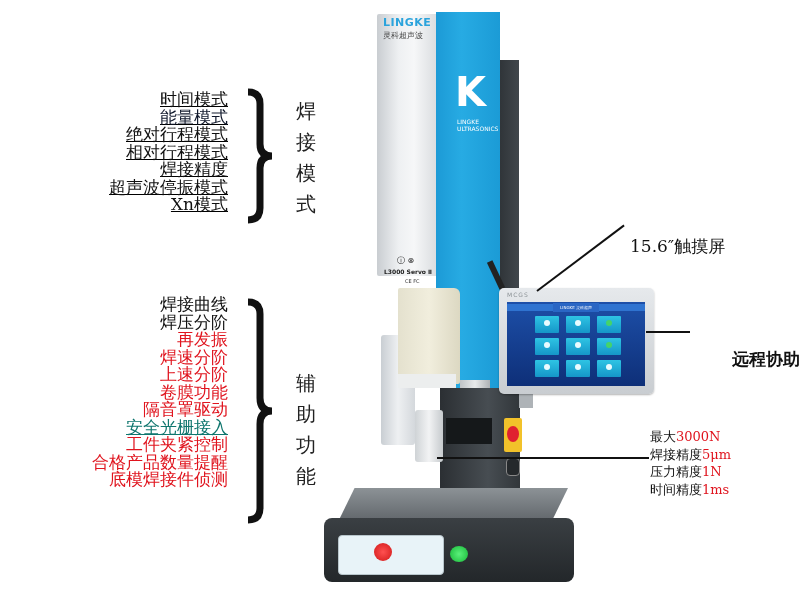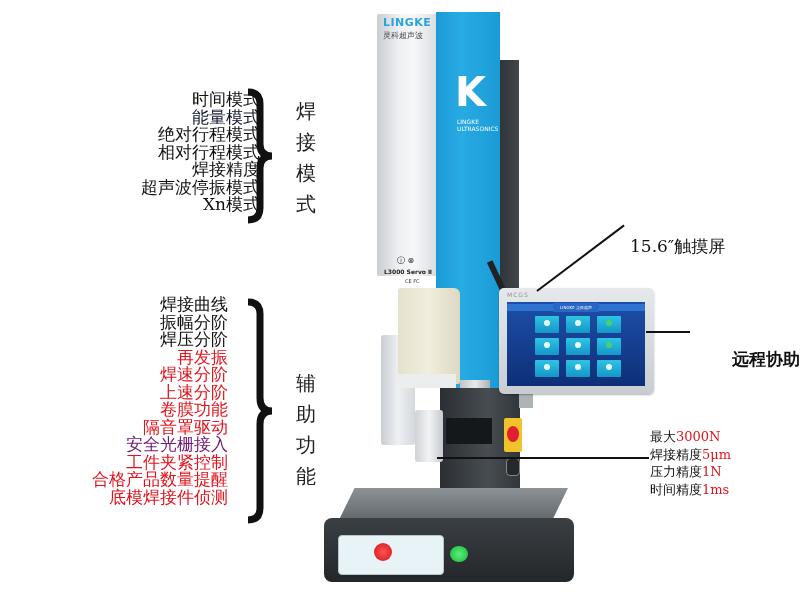--- a/index.html
+++ b/index.html
@@ -51,21 +51,21 @@
   .ts-title { position:absolute; left:46px; top:1px; width:46px; height:9px; background:#2a66c4; font-family:"DejaVu Sans",sans-serif; font-size:4px; color:#fff; text-align:center; line-height:9px; }
   .ts-grid { position:absolute; left:28px; top:14px; display:grid; grid-template-columns:repeat(3,24px); gap:5px 7px; }
   .ts-tile { width:24px; height:17px; background:linear-gradient(180deg,#2ec4e4,#1596c8); border-radius:1px; position:relative; }
   .ts-tile::after { content:""; position:absolute; left:9px; top:4px; width:6px; height:6px; border-radius:50%; background:#e9fbff; }
   .ts-tile.g::after { background:#45d36a; }
   .ts-stand { left:519px; top:394px; width:14px; height:14px; background:#aeb3b7; }
 </style>
 </head>
 <body>
 
-<div class="list" style="right:540px; top:91px;" id="wm">
+<div class="list" style="right:572px; top:91px;text-decoration:underline;" id="wm">
     <div style="color: rgb(17, 17, 17);">时间模式</div>
     <div style="color: #0f172a;">能量模式</div>
     <div style="color: rgb(17, 17, 17);">绝对行程模式</div>
     <div style="color: rgb(17, 17, 17);">相对行程模式</div>
     <div style="color: rgb(17, 17, 17);">焊接精度</div>
     <div style="color: rgb(17, 17, 17);">超声波停振模式</div>
     <div style="color: rgb(17, 17, 17);">Xn模式</div>
   </div>
 
 <div class="abs brace" style="left:244px; top:88px;">
@@ -75,28 +75,27 @@
 </div>
 <div class="vlabel" style="left:294px; top:96px;" id="wm-label">
     <div>焊</div>
     <div>接</div>
     <div>模</div>
     <div>式</div>
   </div>
 
 <div class="list" style="right:572px; top:296px;" id="af">
     <div style="color: rgb(17, 17, 17);">焊接曲线</div>
-    <div style="color: rgb(17, 17, 17);">振幅分阶</div>
     <div style="color: rgb(17, 17, 17);">焊压分阶</div>
     <div style="color: rgb(224, 20, 30);">再发振</div>
     <div style="color: rgb(224, 20, 30);">焊速分阶</div>
     <div style="color: rgb(224, 20, 30);">上速分阶</div>
     <div style="color: rgb(224, 20, 30);">卷膜功能</div>
     <div style="color: rgb(224, 20, 30);">隔音罩驱动</div>
-    <div style="color: #701a75;">安全光栅接入</div>
+    <div style="color: #0f766e; text-decoration: underline;">安全光栅接入</div>
     <div style="color: rgb(224, 20, 30); text-align: right;">工件夹紧控制</div>
     <div style="color: rgb(224, 20, 30);">合格产品数量提醒</div>
     <div style="color: rgb(224, 20, 30);">底模焊接件侦测</div>
   </div>
 
 <div class="abs brace" style="left:244px; top:298px;">
   <svg width="32" height="226" viewBox="0 0 32 226">
       <path d="M4 4 Q16 4 16 16 L16 100 Q16 113 28 113 Q16 113 16 126 L16 210 Q16 222 4 222" fill="none" stroke="#111" stroke-width="7"></path>
     </svg>
 </div>

